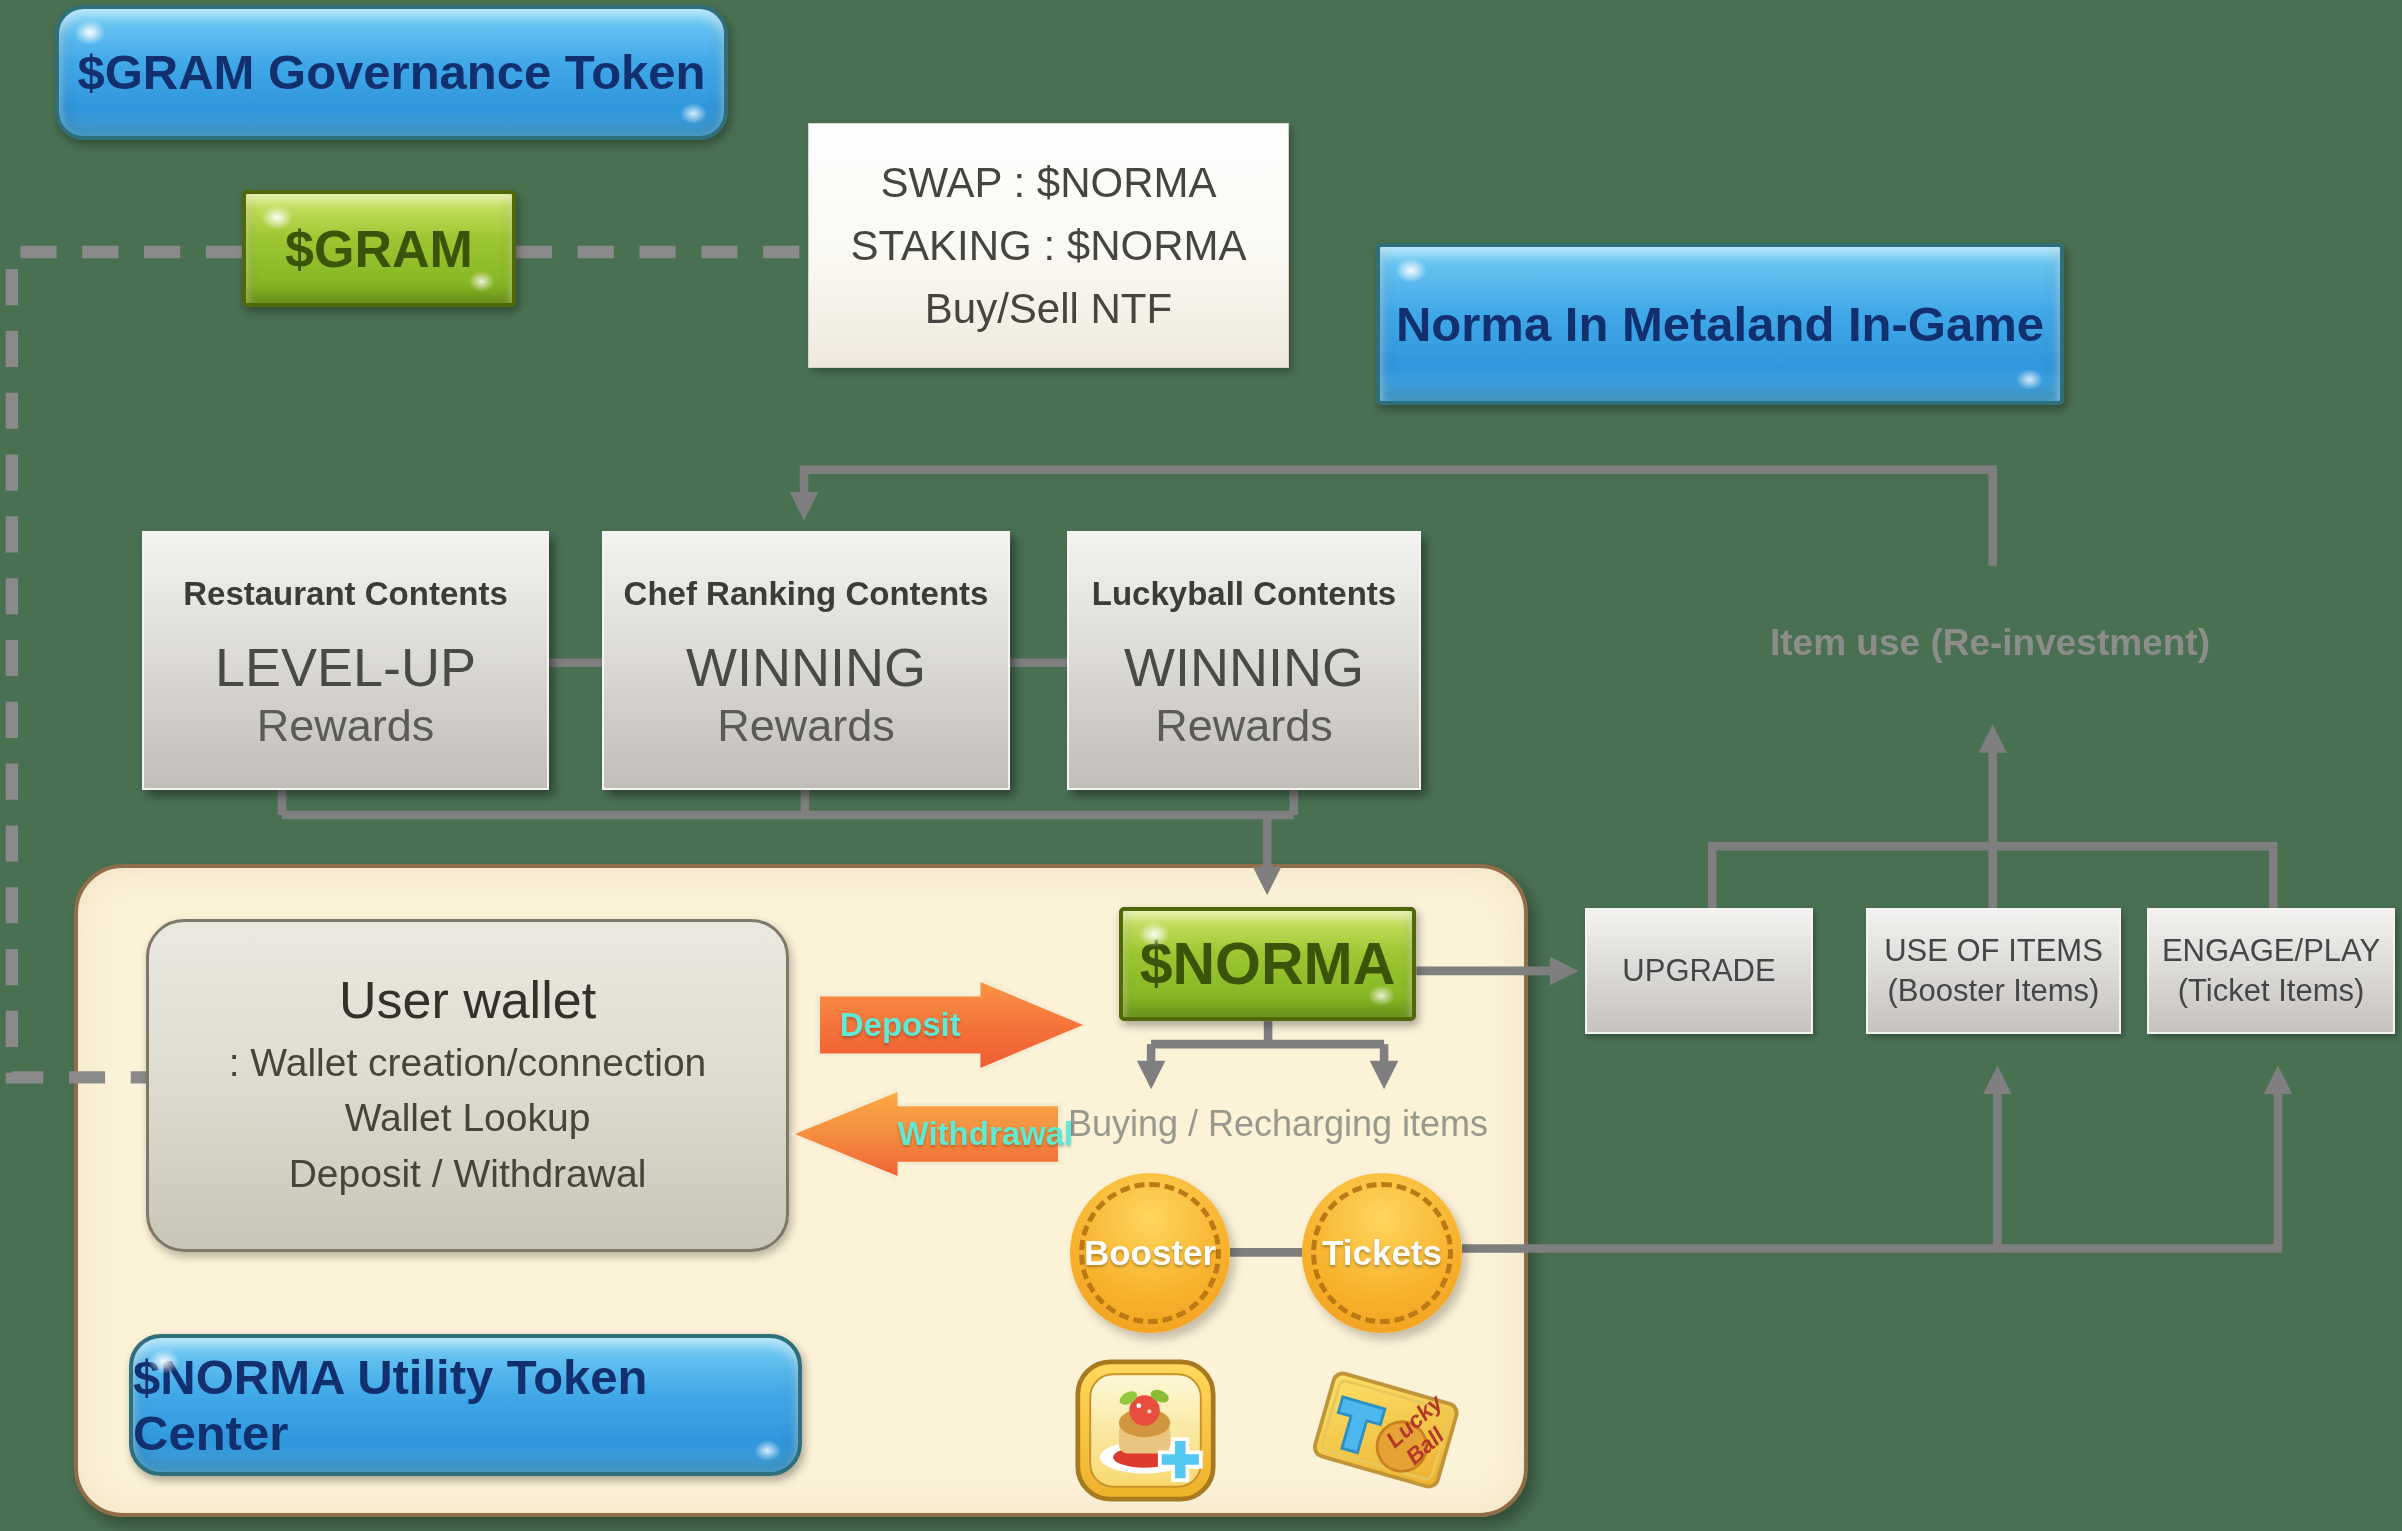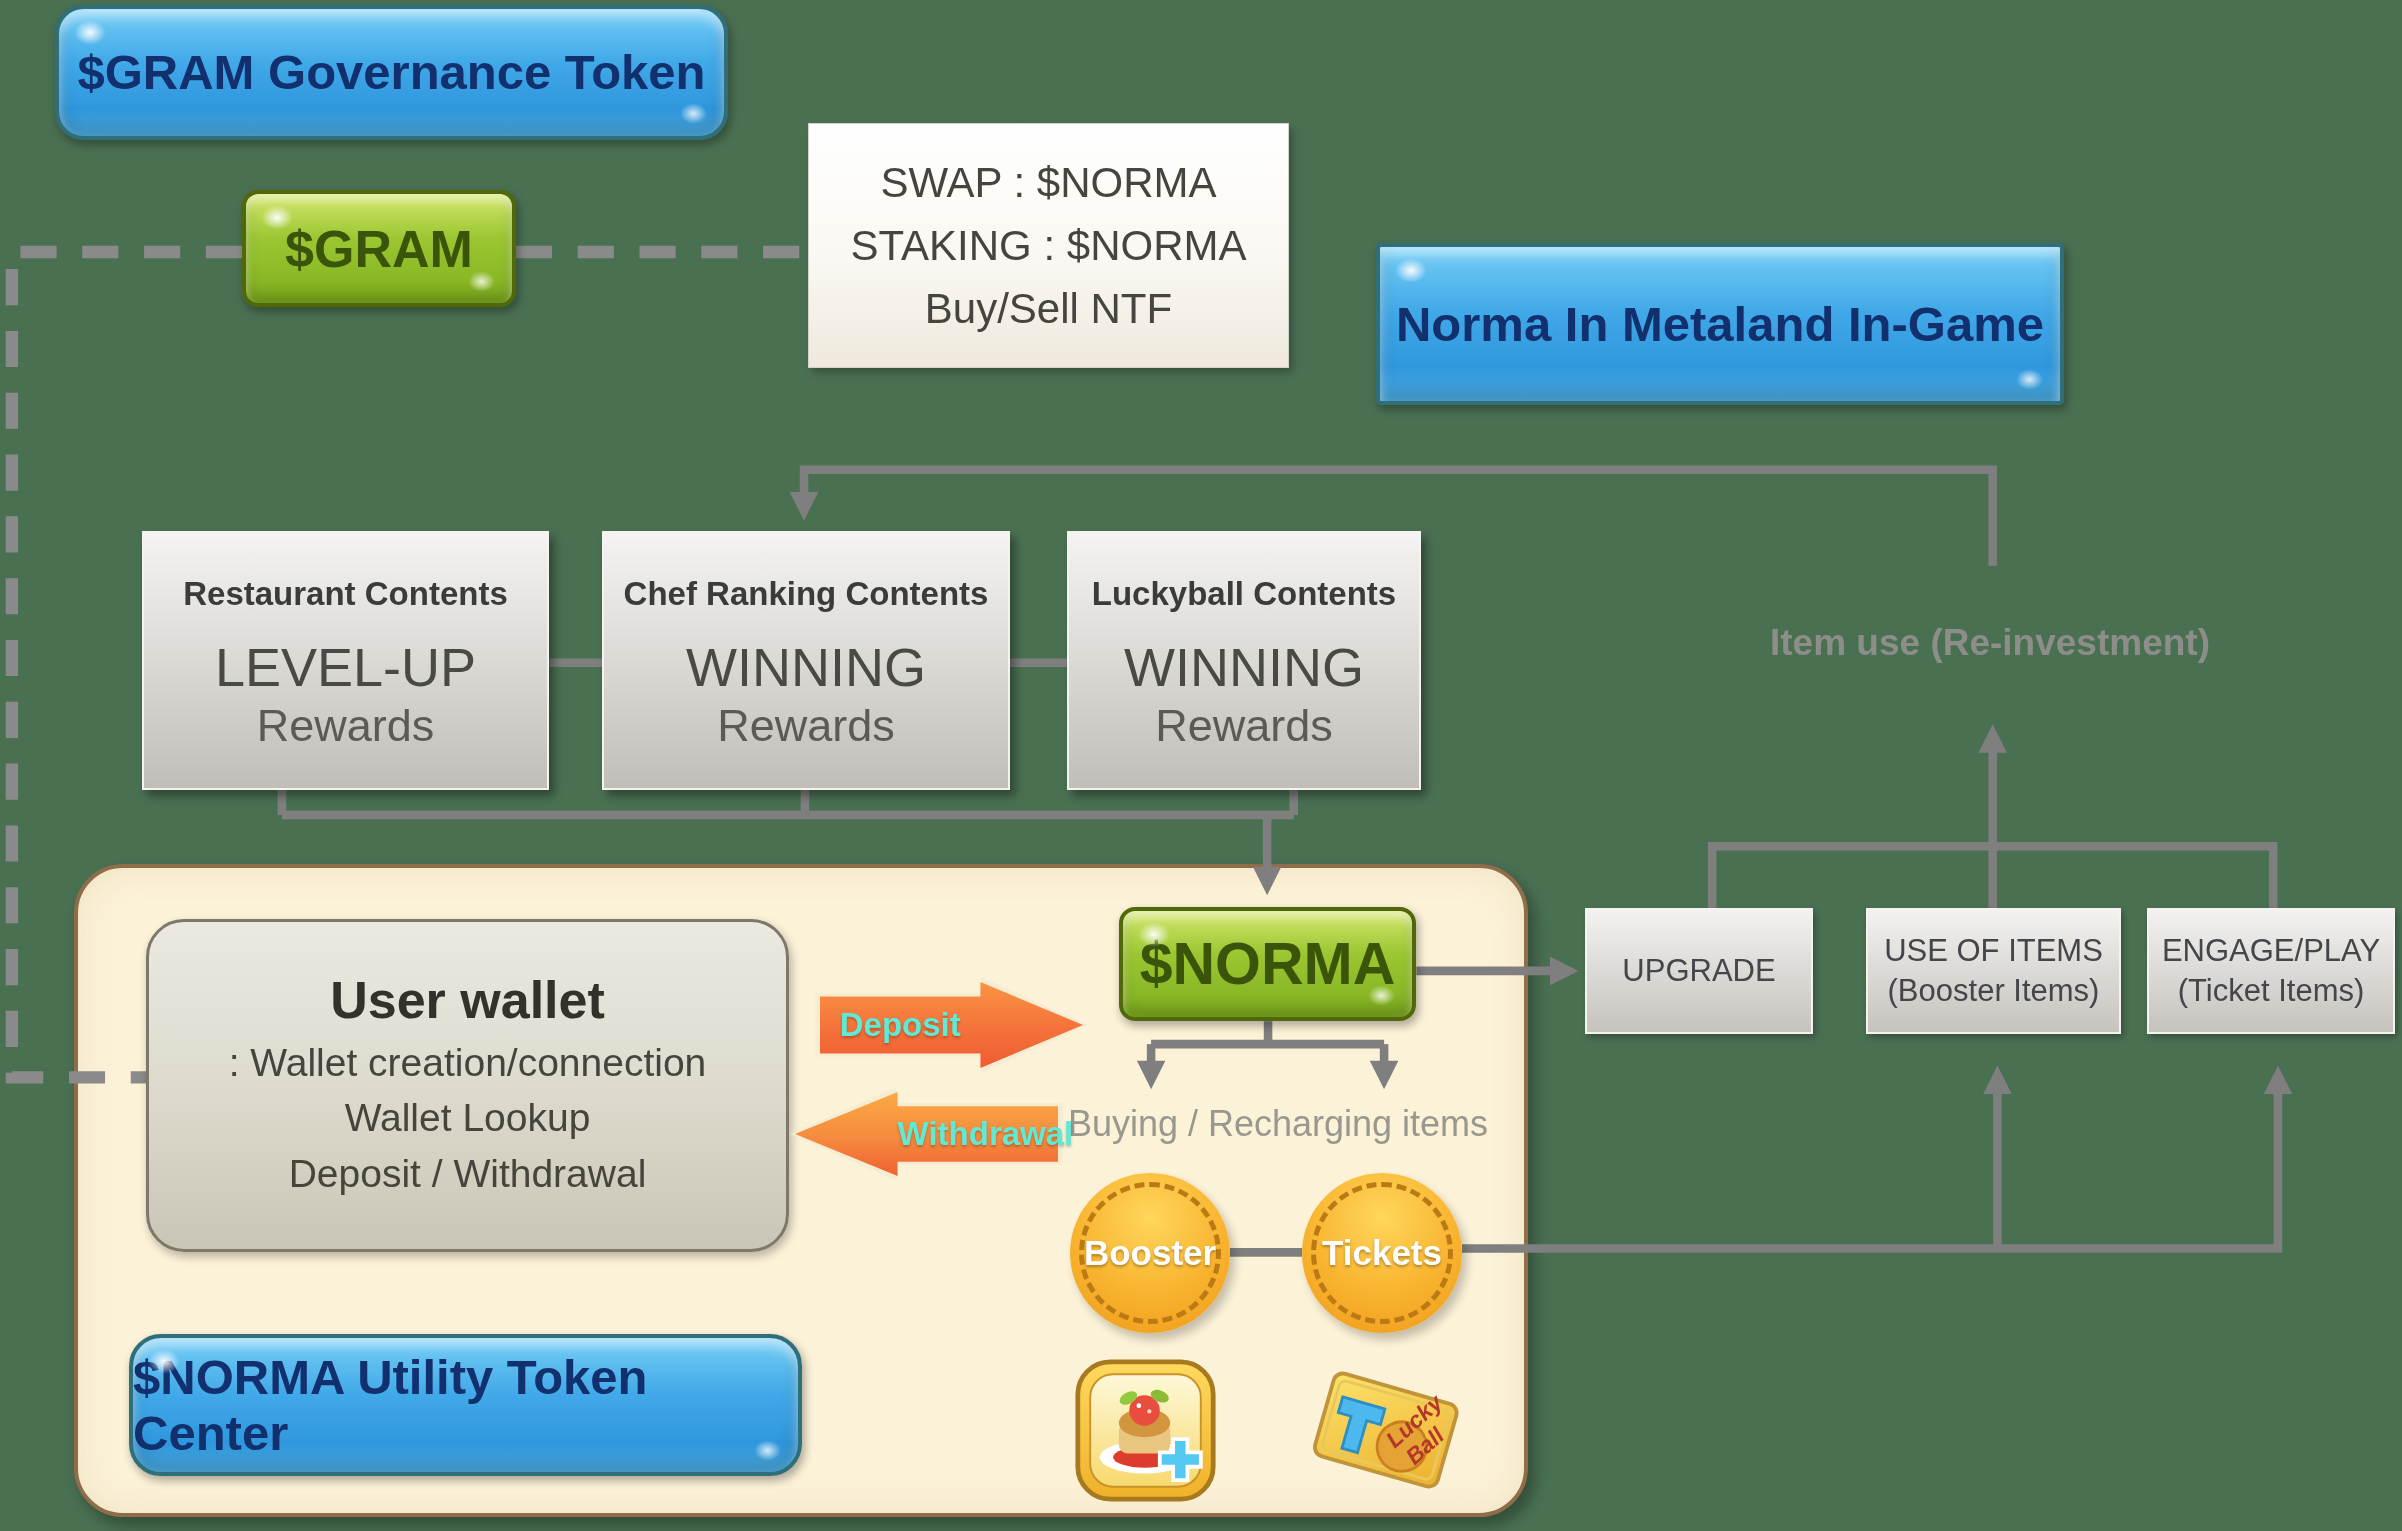--- a/index.html
+++ b/index.html
@@ -7,21 +7,21 @@
           font-family:"Liberation Sans","DejaVu Sans",sans-serif;}
   #connectors{position:absolute;left:0;top:0;z-index:2;}
 
   
   .btn{position:absolute;display:flex;align-items:center;justify-content:center;
        font-weight:bold;z-index:3;box-sizing:border-box;}
   .btn-blue{background:linear-gradient(180deg,#74cdf5 0%,#41a9e8 42%,#2f97dd 78%,#4db1e8 100%);
        border:4.8px solid #2e6f79;border-radius:28.5px;color:#12306e;
        box-shadow:inset 0 7.6px 11.4px rgba(255,255,255,.55), inset 0 -11.4px 17px rgba(0,0,0,.18), 2.9px 4.8px 8.6px rgba(0,0,0,.3);}
   .btn-green{background:linear-gradient(180deg,#d3e66d 0%,#9cc732 40%,#7fae1e 100%);
-       border:4.8px solid #50670a;border-radius:16px;color:#3a540a;
+       border:4.8px solid #50670a;border-radius:5px;color:#3a540a;
        box-shadow:inset 0 6.7px 9.5px rgba(255,255,255,.5), inset 0 -9.5px 13.3px rgba(0,0,0,.18), 2.9px 4.8px 8.6px rgba(0,0,0,.3);}
   .btn::before{content:"";position:absolute;left:15px;top:11.4px;width:32px;height:25px;border-radius:50%;
        background:radial-gradient(ellipse at center,rgba(255,255,255,.95) 0%,rgba(255,255,255,0) 70%);}
   .btn::after{content:"";position:absolute;right:17px;bottom:11.4px;width:27px;height:21px;border-radius:50%;
        background:radial-gradient(ellipse at center,rgba(255,255,255,.8) 0%,rgba(255,255,255,0) 70%);}
 
   
   .swap-box{position:absolute;left:808px;top:123px;width:479px;height:243px;z-index:3;
        background:linear-gradient(180deg,#ffffff 0%,#faf8f2 55%,#efe9dc 100%);
        border:1.9px solid #d4d2cd;box-shadow:3.8px 4.8px 7.6px rgba(0,0,0,.28);
@@ -52,21 +52,21 @@
   
   .panel{position:absolute;left:74px;top:864px;width:1454px;height:653px;z-index:1;box-sizing:border-box;
        background:#fcf2d8;border:4.8px solid #8f6d49;border-radius:49px;
        box-shadow:6.7px 8.6px 13.3px rgba(0,0,0,.3), inset 0 0 38px rgba(160,120,60,.12);}
 
   
   .wallet{position:absolute;left:146px;top:919px;width:643px;height:333px;z-index:3;box-sizing:border-box;
        background:linear-gradient(180deg,#ebe9e0 0%,#dcd9cc 55%,#c9c6b6 100%);
        border:3.8px solid #7d786a;border-radius:38px;box-shadow:2.9px 4.8px 8.6px rgba(0,0,0,.25);
        display:flex;flex-direction:column;align-items:center;justify-content:center;text-align:center;}
-  .wallet-title{font-size:52px;font-weight:bold;color:#32322b;margin-bottom:5px;}
+  .wallet-title{font-size:52px;font-weight:normal;color:#32322b;margin-bottom:5px;}
   .wallet-line{font-size:39px;color:#45453c;line-height:1.42;}
 
   
   .flow-arrow{position:absolute;z-index:3;}
   .flow-arrow .fa-outline{position:absolute;inset:-4.8px;background:#f6ecd2;}
   .flow-arrow .fa-bg{position:absolute;inset:0;}
   .fa-right .fa-outline,.fa-right .fa-bg{clip-path:polygon(0 17%,61% 17%,61% 0,100% 50%,61% 100%,61% 83%,0 83%);}
   .fa-left  .fa-outline,.fa-left  .fa-bg{clip-path:polygon(100% 17%,39% 17%,39% 0,0 50%,39% 100%,39% 83%,100% 83%);}
   .fa-right .fa-bg{background:linear-gradient(180deg,#fa9545 0%,#f4713a 55%,#f05c33 100%);}
   .fa-left  .fa-bg{background:linear-gradient(180deg,#fbaa44 0%,#f58a3e 55%,#f06234 100%);}

